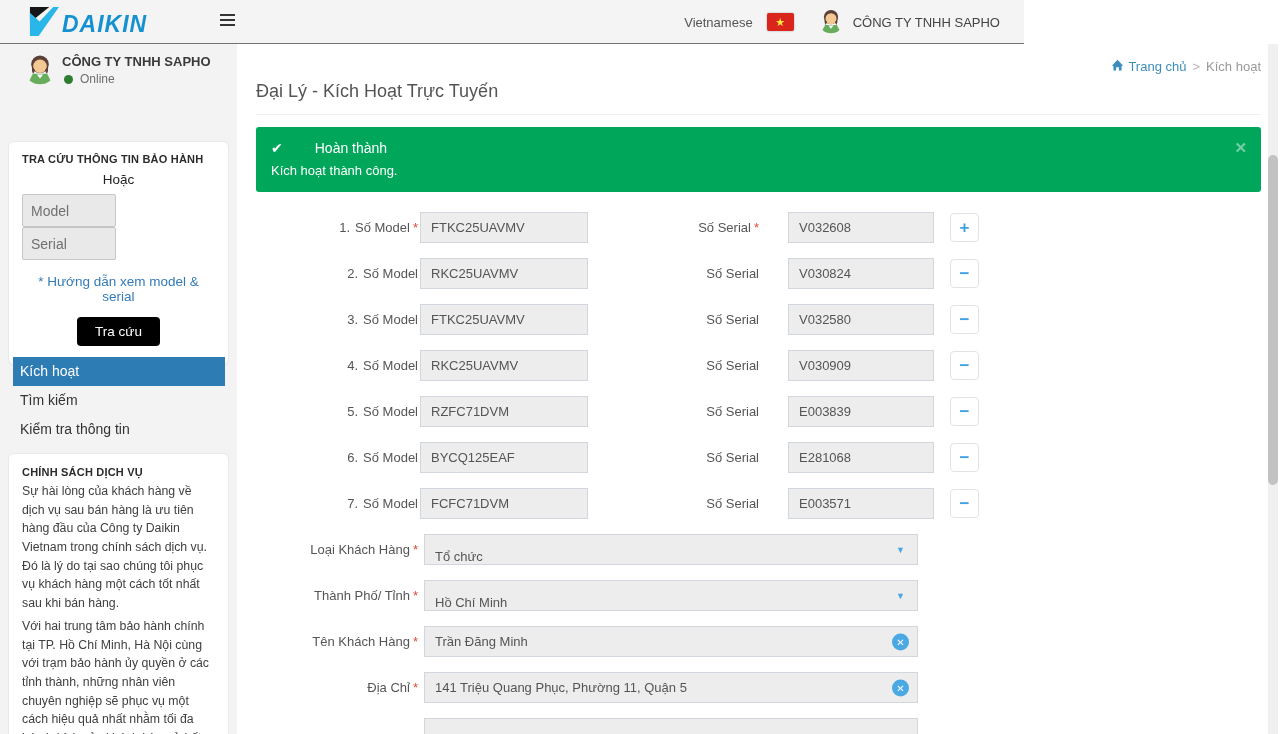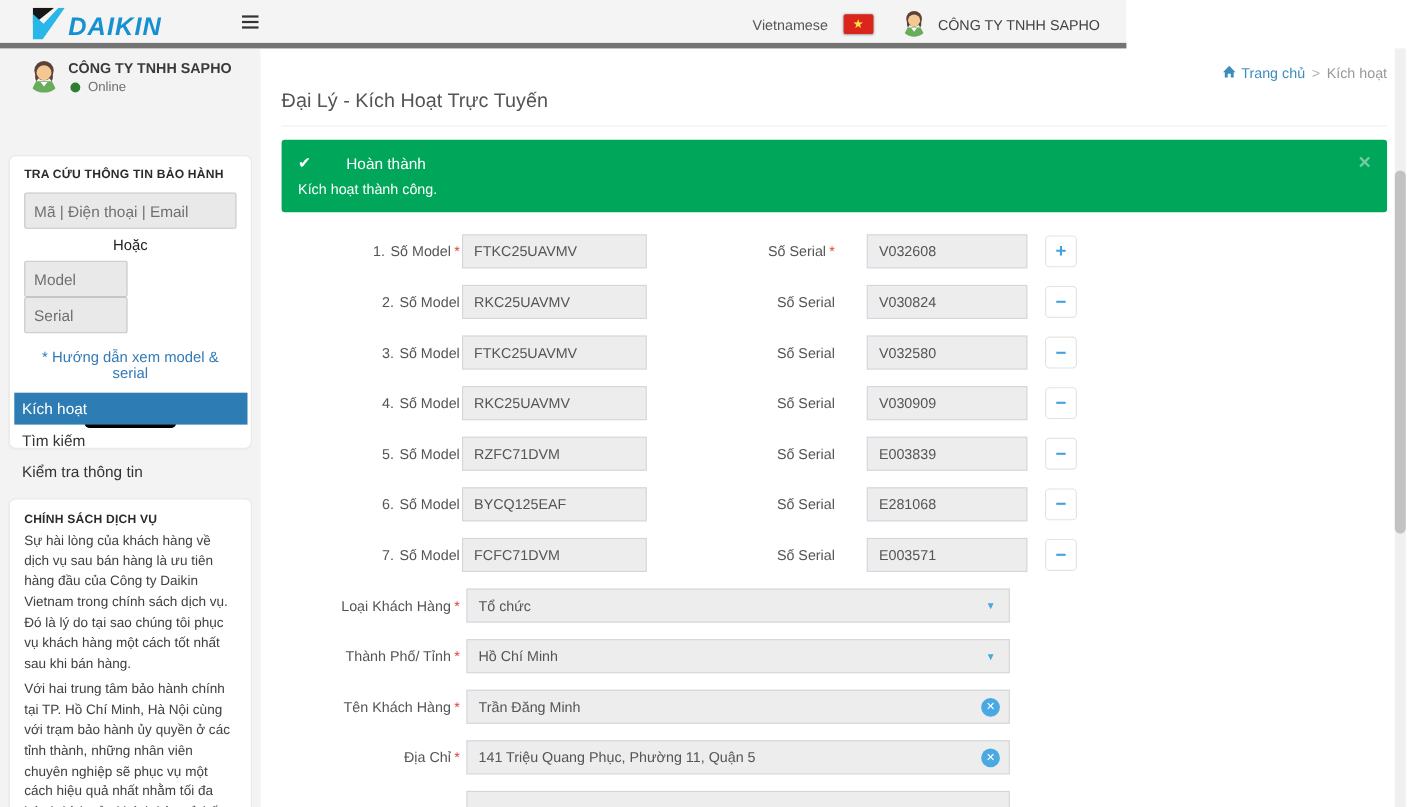--- a/index.html
+++ b/index.html
@@ -6,21 +6,21 @@
   html,body { width:1280px; height:734px; }
   body {
     position:relative; overflow:hidden; background:#fff;
     font-family:"Liberation Sans","DejaVu Sans",sans-serif;
     font-size:13px; color:#555;
   }
 
   
   .header {
     position:absolute; left:0; top:0; width:1024px; height:44px;
-    background:#f4f4f4; border-bottom:5px solid #737373; z-index:5;
+    background:#f4f4f4; border-bottom:1px solid #737373; z-index:5;
   }
   .logo { position:absolute; left:26px; top:7px; display:flex; align-items:center; }
   .logo-text {
     font-size:23px; font-weight:bold; font-style:italic; color:#1591d2;
     letter-spacing:1px; margin-left:3px; margin-top:2px;
   }
   .hamburger { position:absolute; left:220px; top:14px; width:16px; height:14px;
     background:none; border:none; cursor:pointer; }
   .hamburger span { display:block; width:15px; height:2px; background:#333; margin-bottom:3px; }
   .hright { position:absolute; right:24px; top:0; height:44px; display:flex; align-items:center; }
@@ -95,21 +95,21 @@
   }
   .slabel { width:171px; text-align:right; white-space:nowrap; color:#555; }
   .pinput.serial { margin-left:29px; width:146px; }
   .rowbtn {
     margin-left:16px; width:29px; height:29px; background:#fff; border:1px solid #e3e3e3;
     border-radius:4px; color:#41a0e0; font-size:17px; font-weight:bold; line-height:25px;
     text-align:center; padding:0; cursor:pointer;
   }
   .wide {
     margin-left:6px; width:494px; height:31px; background:#ededed; border:1px solid #d2d6de;
-    position:relative; display:flex; align-items:center; padding:0 26px 0 10px; cursor:pointer;
+    position:relative; display:flex; align-items:flex-end; padding:0 26px 0 10px; cursor:pointer;
   }
   .wide .val { font-size:13px; color:#555; white-space:nowrap; overflow:hidden; }
   .wide input { position:absolute; left:0; top:0; width:100%; height:100%; background:transparent;
     border:none; padding:0 30px 0 10px; font-size:13px; color:#555; font-family:inherit; }
   .caret { position:absolute; right:12px; top:50%; transform:translateY(-50%);
     color:#4ba7e0; font-size:9px; }
   .clear-btn {
     position:absolute; right:8px; top:50%; transform:translateY(-50%);
     width:17px; height:17px; border-radius:50%; background:#4aa9e2; border:none; color:#fff;
     font-size:10px; line-height:17px; text-align:center; padding:0; cursor:pointer;
@@ -171,21 +171,20 @@
     </span>
     <span class="uname">CÔNG TY TNHH SAPHO</span>
     <span class="ustatus">
       <span class="online-dot"></span>
       <span>Online</span>
     </span>
   </div>
 
   <div class="card lookup-card">
     <div class="side-heading">TRA CỨU THÔNG TIN BẢO HÀNH</div>
-    <input class="lk-input full" placeholder="Mã | Điện thoại | Email" style="">
     <div class="or-label">Hoặc</div>
     <div class="ms-row">
       <input class="lk-input" placeholder="Model" style="">
       <input class="lk-input" placeholder="Serial" style="">
     </div>
     <a class="guide-link">* Hướng dẫn xem model &amp; serial</a>
     <button class="search-btn">Tra cứu</button>
   </div>
 
   <div class="side-menu">

